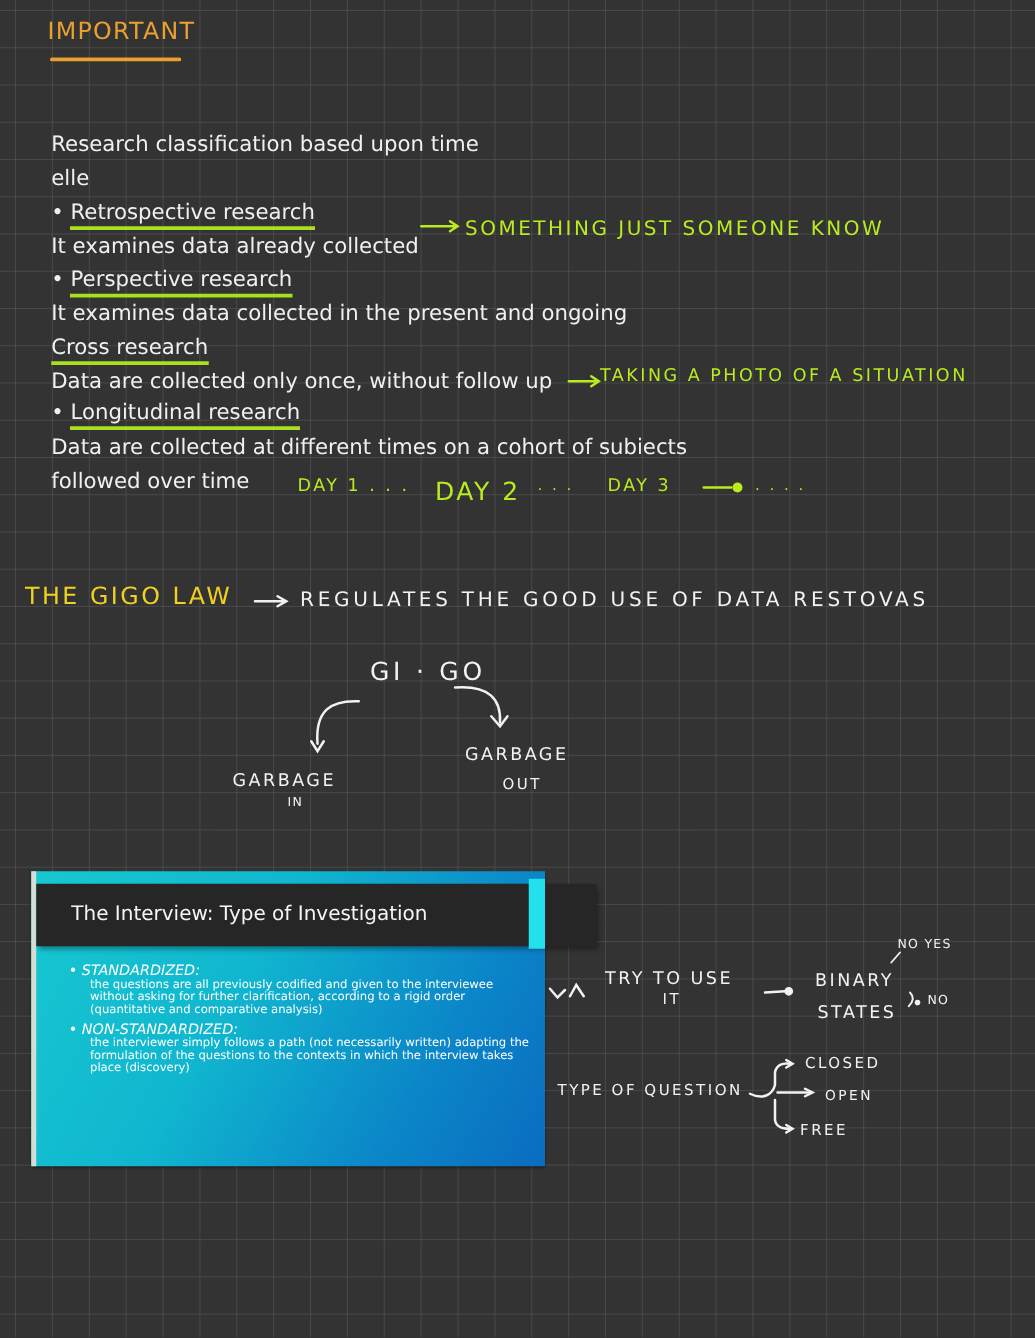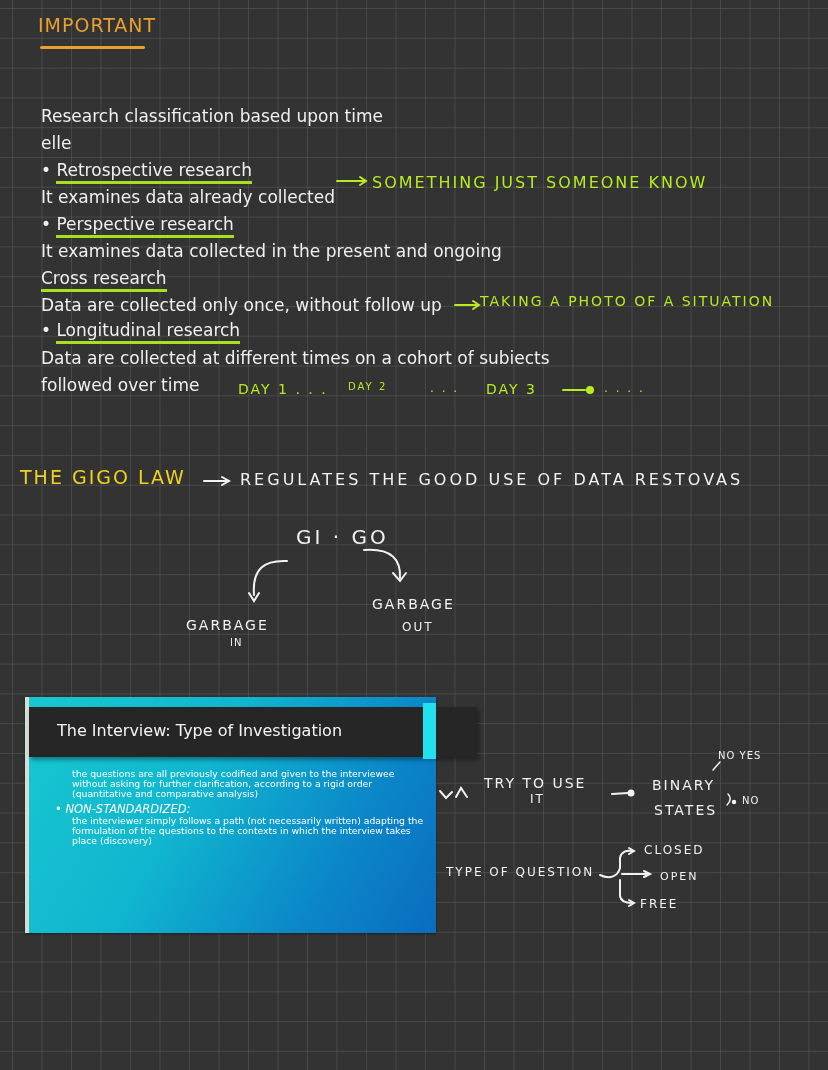--- a/index.html
+++ b/index.html
@@ -71,41 +71,42 @@
 <div class="abs note-line" style="top:320px;">
   <span>•</span>
   <span class="hl">Longitudinal research</span>
 </div>
 <div class="abs note-line" style="top:348px;">Data are collected at different times on a cohort of subiects</div>
 <div class="abs note-line" style="top:375px;">followed over time</div>
 
 <div class="abs green" style="left:372px; top:173px;">SOMETHING JUST SOMEONE KNOW</div>
 <div class="abs green" style="left:480px; top:293px; font-size:14px;">TAKING A PHOTO OF A SITUATION</div>
 <div class="abs green" style="left:238px; top:381px; font-size:14px;">DAY 1 . . .</div>
-<div class="abs green" style="left:348px; top:381px; font-size:10px;">DAY 2</div>
+<div class="abs green" style="left:348px; top:381px; font-size:20px;">DAY 2</div>
 <div class="abs green" style="left:430px; top:381px; font-size:12px;">. . .</div>
 <div class="abs green" style="left:486px; top:381px; font-size:14px;">DAY 3</div>
 <div class="abs green" style="left:604px; top:381px; font-size:12px;">. . . .</div>
 
 <div class="abs yellow" style="left:20px; top:466px;">THE GIGO LAW</div>
 <div class="abs white-hand" style="left:240px; top:470px;">REGULATES THE GOOD USE OF DATA RESTOVAS</div>
 <div class="abs white-hand" style="left:296px; top:525px; font-size:20px;">GI · GO</div>
 <div class="abs small-hand" style="left:186px; top:617px;">GARBAGE</div>
 <div class="abs tiny-hand" style="left:230px; top:637px;">IN</div>
 <div class="abs small-hand" style="left:372px; top:596px;">GARBAGE</div>
 <div class="abs small-hand" style="left:402px; top:620px; font-size:12px;">OUT</div>
 
 <div class="slide">
   <div class="slide-left-edge"></div>
   <div class="slide-title-bar">
     <div class="slide-title">The Interview: Type of Investigation</div>
   </div>
   <div class="slide-side-tab"></div>
   <div class="slide-body">
     <div class="slide-item">
+      <div class="slide-item-head">STANDARDIZED:</div>
       <div class="slide-item-text">the questions are all previously codified and given to the interviewee without asking for further clarification, according to a rigid order (quantitative and comparative analysis)</div>
     </div>
     <div class="slide-item">
       <div class="slide-item-head">NON-STANDARDIZED:</div>
       <div class="slide-item-text">the interviewer simply follows a path (not necessarily written) adapting the formulation of the questions to the contexts in which the interview takes place (discovery)</div>
     </div>
   </div>
 </div>
 
 <div class="abs small-hand" style="left:484px; top:775px;">TRY TO USE</div>

